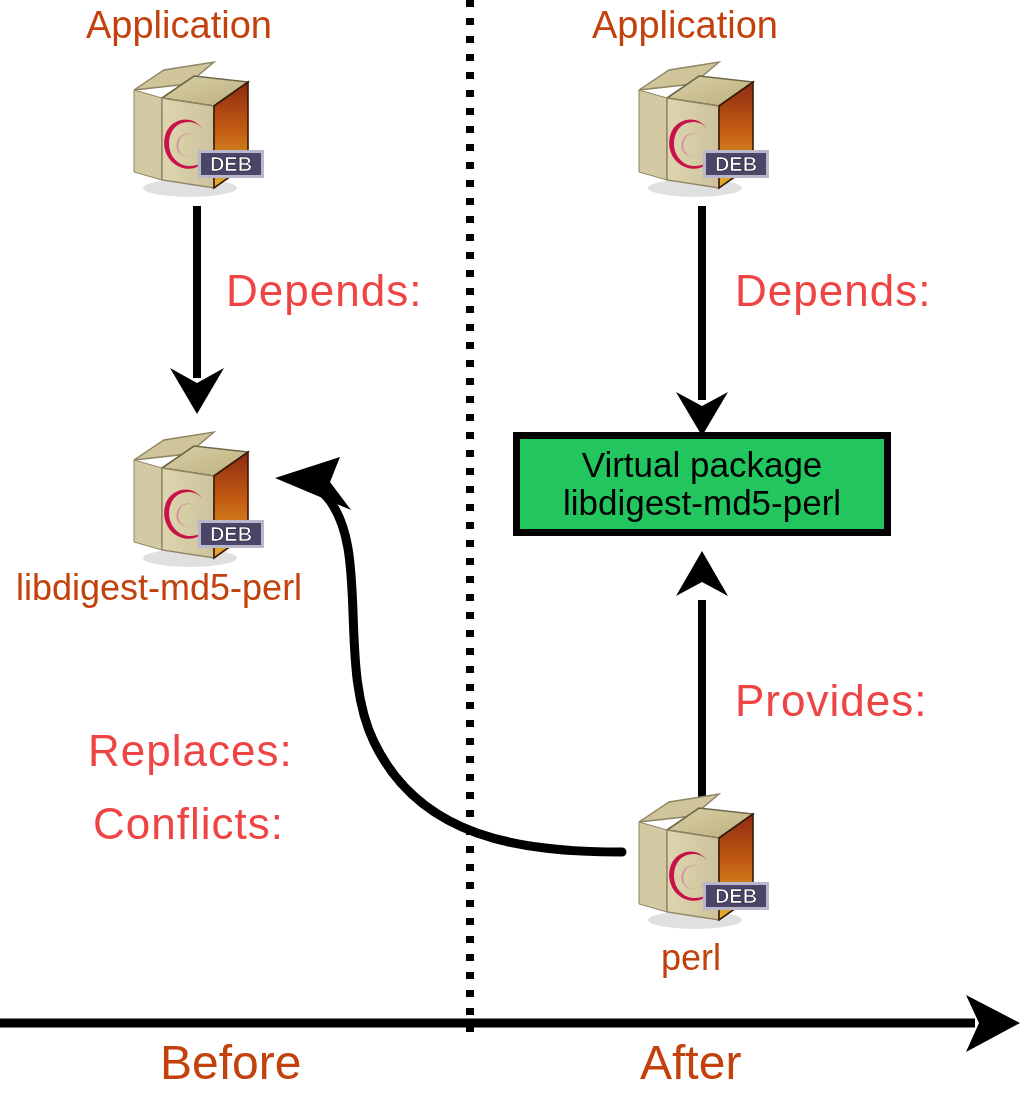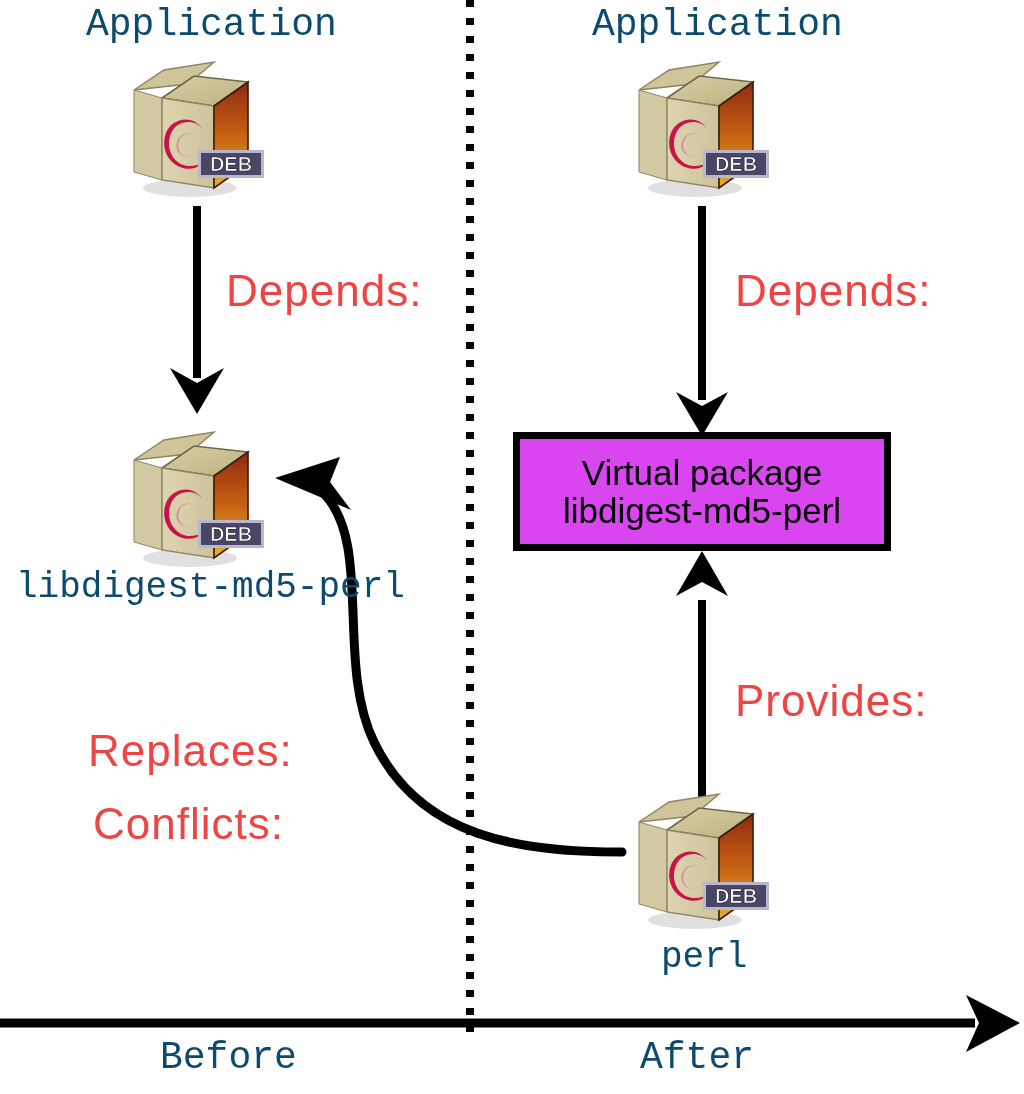--- a/index.html
+++ b/index.html
@@ -13,46 +13,46 @@
     position:relative;
     width:1024px;
     height:1094px;
     overflow:hidden;
     background:#ffffff;
   }
 
   
   .lbl{
     position:absolute;
-    font-family:Liberation Mono, monospace;
-    color:#0c4a6e;
+    font-family:Liberation Sans, sans-serif;
+    color:#c2410c;
     white-space:nowrap;
     line-height:1;
     text-align:right;
   }
   .lbl-app{font-size:38px;}
   .lbl-pkg{font-size:36px;}
-  .lbl-axis{font-size:38px;}
+  .lbl-axis{font-size:48px;}
   .mono{
     position:absolute;
     font-family:Liberation Sans, sans-serif;
     font-size:44px;
     letter-spacing:1px;
     color:#ef4444;
     white-space:nowrap;
     line-height:1;
   }
 
   
   .vbox{
     position:absolute;
     left:513px; top:432px;
-    width:378px; height:119px;
+    width:378px; height:104px;
     border:7px solid #000;
-    background:#d946ef;
+    background:#22c55e;
     box-sizing:border-box;
     display:flex;
     flex-direction:column;
     align-items:center;
     justify-content:center;
   }
   .vbox .vline{
     font-family:"Liberation Sans", sans-serif;
     font-size:35px;
     line-height:1.08;

